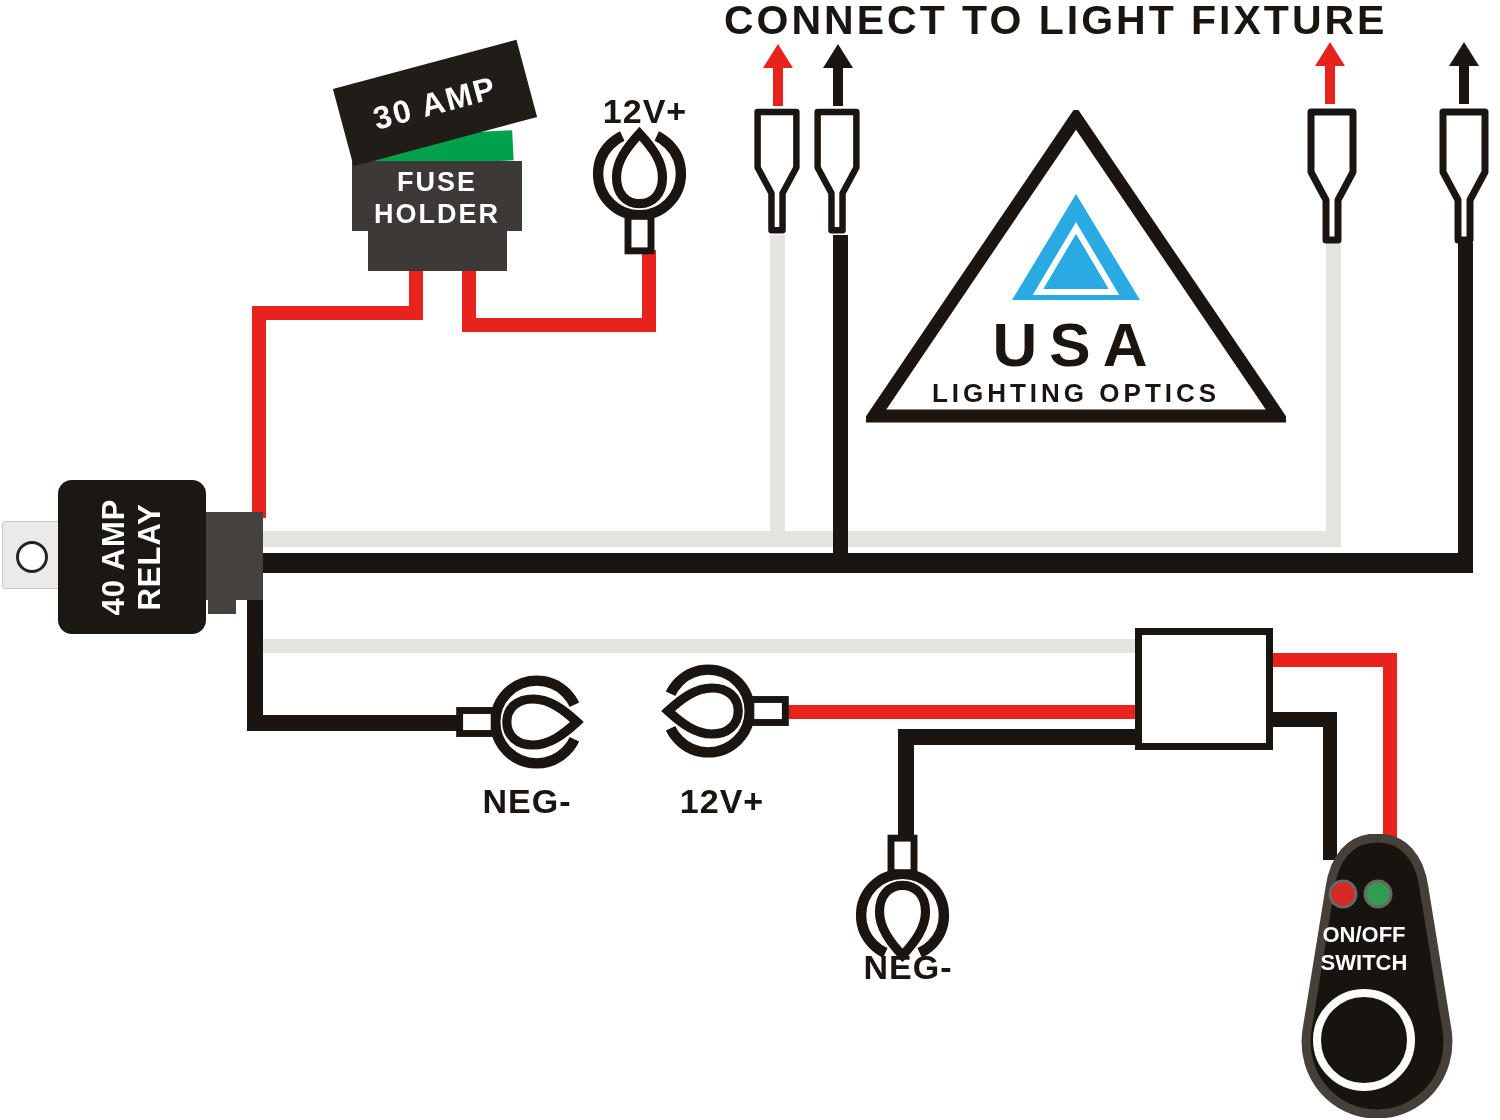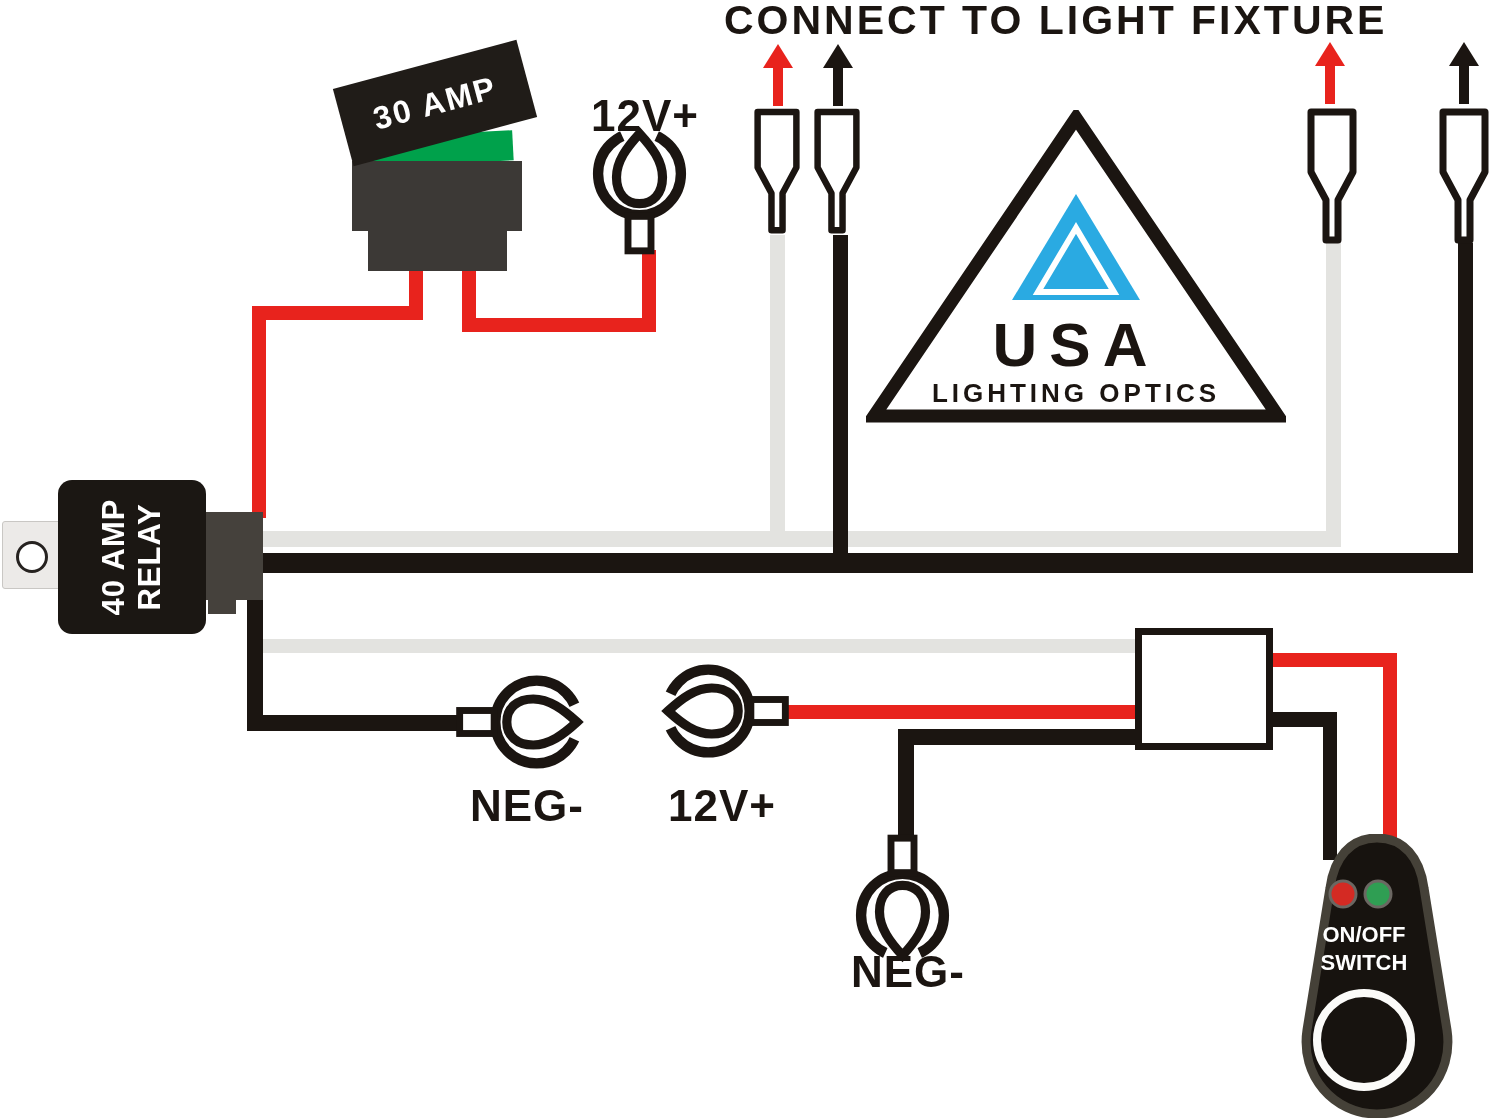--- a/index.html
+++ b/index.html
@@ -6,21 +6,21 @@
   #stage{position:relative;width:1500px;height:1120px;background:#ffffff;overflow:hidden;
          font-family:"Liberation Sans","DejaVu Sans",sans-serif;color:#1b1511;}
   .abs{position:absolute;}
   .wire{position:absolute;}
   .w-red{background:#e8231d;}
   .w-black{background:#1b1511;}
   .w-gray{background:#e3e3e0;}
   .lbl{position:absolute;font-weight:800;color:#1b1511;text-align:center;line-height:1;}
   .big-title{font-size:41px;letter-spacing:3px;font-weight:800;white-space:nowrap;text-align:left;}
   .caption{font-size:45px;letter-spacing:1px;font-weight:800;white-space:nowrap;text-align:left;}
-  .term-lbl{font-size:44px;letter-spacing:1px;}
+  .term-lbl{font-size:34px;letter-spacing:1px;}
   .holder-box{position:absolute;background:#3c3936;}
   .holder-text{position:absolute;color:#fff;font-weight:700;font-size:27px;letter-spacing:2px;
                text-align:center;line-height:32px;}
   .fuse30{position:absolute;background:#201c18;display:flex;align-items:center;justify-content:center;
           transform:rotate(-15deg);}
   .fuse30 span{color:#fff;font-weight:700;font-size:32px;letter-spacing:2px;}
   .green-strip{position:absolute;background:#00a14b;transform:rotate(-3deg);}
   .relay-body{position:absolute;background:#1b1713;border-radius:14px;display:flex;
               align-items:center;justify-content:center;}
   .relay-text{transform:rotate(-90deg);color:#fff;font-weight:700;font-size:31px;
@@ -110,20 +110,24 @@
   <svg class="abs" style="left:1306px;top:108px;" width="52" height="140">
       <use href="#spade"></use>
     </svg>
   <svg class="abs" style="left:1438px;top:108px;" width="52" height="140">
       <use href="#spade"></use>
     </svg>
 
   <div class="green-strip" style="left:368px;top:134px;width:145px;height:30px;"></div>
   <div class="holder-box" style="left:352px;top:161px;width:170px;height:70px;"></div>
   <div class="holder-box" style="left:368px;top:231px;width:139px;height:40px;"></div>
+  <div class="holder-text" style="left:352px;top:166px;width:170px;">
+    <div>FUSE</div>
+    <div>HOLDER</div>
+  </div>
   <div class="fuse30" style="left:340px;top:63px;width:190px;height:80px;">
     <span>30 AMP</span>
   </div>
 
   <div class="relay-tab" style="left:2px;top:521px;width:57px;height:66px;"></div>
   <div class="relay-hole" style="left:16px;top:541px;"></div>
   <div class="conn-block" style="left:205px;top:512px;width:58px;height:88px;"></div>
   <div class="conn-block" style="left:208px;top:596px;width:28px;height:18px;"></div>
   <div class="relay-body" style="left:58px;top:480px;width:148px;height:154px;">
     <div class="relay-text">

